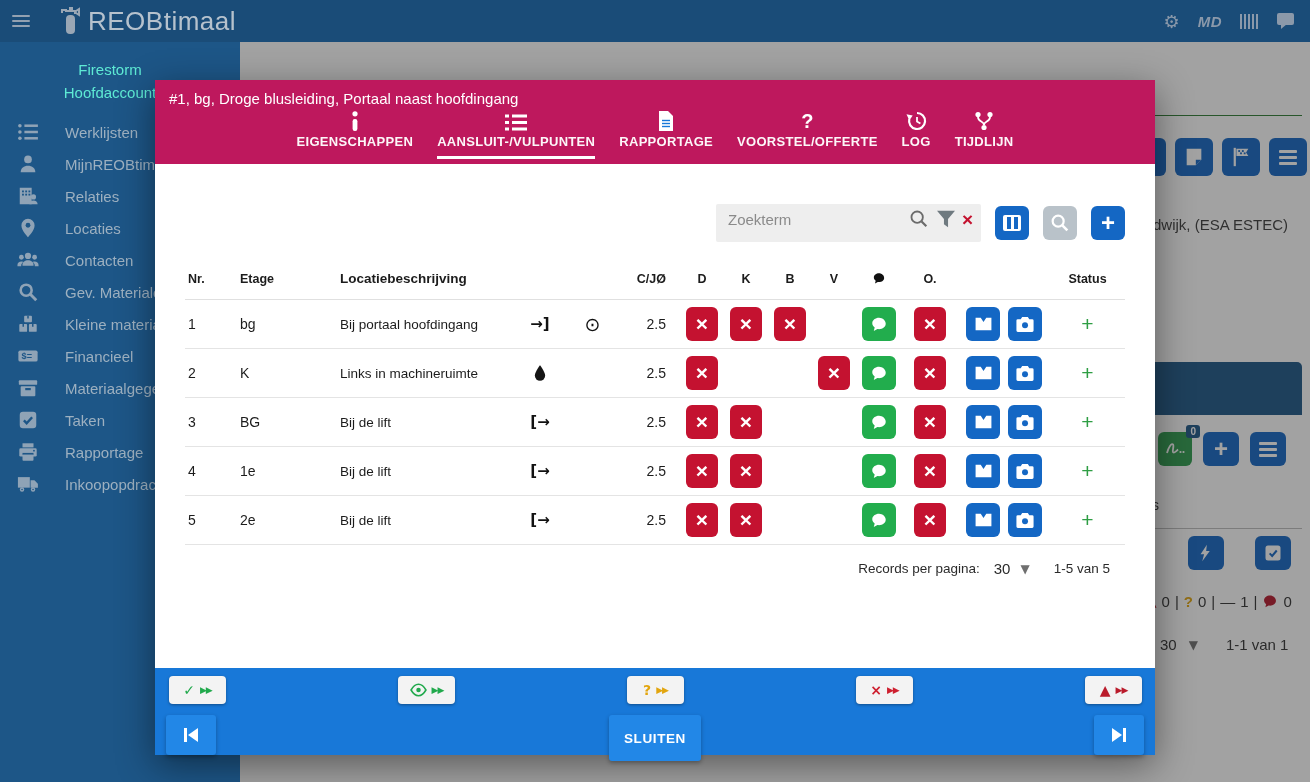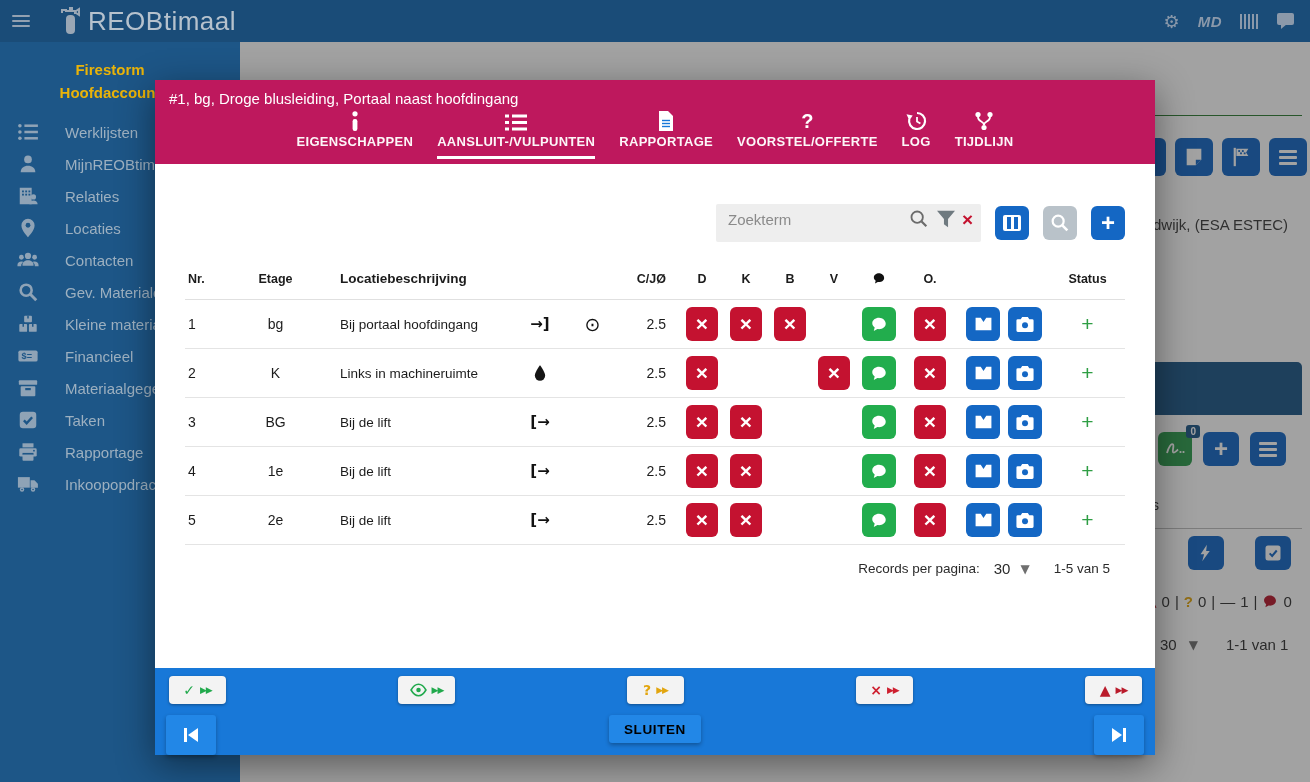--- a/index.html
+++ b/index.html
@@ -11,21 +11,21 @@
   .hamburger span { display:block; height:2px; background:#93a1b1; margin:3px 0; border-radius:1px; }
   .brand { display:flex; align-items:center; gap:6px; margin-left:28px; }
   .brand-text { color:#b6c2cd; font-size:26px; letter-spacing:.5px; }
   .topbar-right { position:absolute; right:14px; display:flex; align-items:center; gap:18px; color:#8b99aa; }
   .gear { font-size:18px; font-family:"DejaVu Sans",sans-serif; cursor:pointer; }
   .initials { font-style:italic; font-weight:700; font-size:15px; letter-spacing:.5px; }
   .barcode { width:19px; height:15px; background:repeating-linear-gradient(90deg,#8b99aa 0 2px,transparent 2px 4px); }
 
   
   .sidebar { position:absolute; left:0; top:42px; width:240px; height:740px; background:#1d5687; z-index:1; }
-  .account { width:220px; padding-top:16px; text-align:center; color:#eab308; font-size:15px; font-weight:700; line-height:23px; }
+  .account { width:220px; padding-top:16px; text-align:center; color:#5eead4; font-size:15px; font-weight:400; line-height:23px; }
   .nav { position:absolute; top:74px; left:0; right:0; }
   .nav-item { height:32px; display:flex; align-items:center; padding-left:16px; cursor:pointer; }
   .nav-item .nico { width:24px; display:flex; justify-content:center; }
   .nav-item .nlabel { margin-left:25px; color:#9db0c0; font-size:15px; white-space:nowrap; }
 
   
   .content { position:absolute; left:240px; top:42px; width:1070px; height:740px; background:#fff; z-index:2; }
   .green-line { position:absolute; top:73px; left:20px; right:8px; height:1px; background:#2e7d32; }
   .bg-toolbar { position:absolute; top:96px; left:888px; display:flex; gap:9px; }
   .sqbtn { width:38px; height:38px; border-radius:6px; background:#1467c4; display:flex; align-items:center; justify-content:center; cursor:pointer; }
@@ -68,21 +68,21 @@
   .tb-btn { width:34px; height:34px; border-radius:6px; display:flex; align-items:center; justify-content:center; cursor:pointer; }
   .tb-blue { background:#1467c4; }
   .tb-gray { background:#b9c2c9; }
   .cols-glyph { width:18px; height:16px; background:#fff; border-radius:2px; display:flex; justify-content:center; gap:3px; padding:2px 0; }
   .cols-glyph i { width:4px; background:#1467c4; }
 
   .tgrid { display:grid; grid-template-columns:55px 75px 200px 50px 55px 60px 44px 44px 44px 44px 46px 56px 92px 75px; align-items:center; }
   .thead { margin-top:16px; height:42px; border-bottom:1px solid #e0e0e0; font-size:12.5px; font-weight:700; color:#1c1c1c; }
   .trow { height:49px; border-bottom:1px solid #e4e4e4; font-size:14px; color:#1c1c1c; }
   .c-nr { padding-left:3px; }
-  .c-etage { text-align:center; padding-right:4px; }
+  .c-etage { text-align:left; padding-right:4px; }
   .c-loc { padding-left:25px; font-size:13.5px; }
   .c-cjo { text-align:right; padding-right:14px; }
   .c-c { display:flex; justify-content:center; align-items:center; }
   .c-docs { display:flex; justify-content:center; gap:8px; }
   .cg { font-weight:700; font-size:15px; color:#111; font-family:"DejaVu Sans",sans-serif; }
   .cg.target { font-size:19px; font-weight:400; }
   .tile { width:32px; height:34px; border-radius:6px; display:flex; align-items:center; justify-content:center; cursor:pointer; }
   .t-red { background:#c41230; }
   .t-red .x { color:#fff; font-size:21px; font-weight:700; line-height:1; margin-top:-2px; }
   .t-green { background:#22ad4d; width:34px; }
@@ -93,21 +93,21 @@
   .m-paging .caret { margin-left:10px; }
   .m-paging .rng { margin-left:24px; }
 
   .modal-footer { background:#1878d8; height:87px; flex:none; position:relative; }
   .quick-row { position:absolute; top:8px; left:14px; right:13px; display:flex; justify-content:space-between; }
   .qbtn { width:57px; height:28px; background:#f3f3f3; border:none; border-radius:4px; display:flex; align-items:center; justify-content:center; gap:5px; box-shadow:0 1px 3px rgba(0,0,0,.35); cursor:pointer; }
   .qbtn .g { font-size:14px; font-weight:700; font-family:"DejaVu Sans",sans-serif; line-height:1; }
   .qbtn .ff { font-size:9px; letter-spacing:-1px; font-family:"DejaVu Sans",sans-serif; }
   .navbtn { width:50px; height:40px; background:#2287e7; border:none; border-radius:3px; display:flex; align-items:center; justify-content:center; box-shadow:0 2px 4px rgba(0,0,0,.3); cursor:pointer; }
   .nav-row { position:absolute; top:47px; left:11px; right:11px; display:flex; justify-content:space-between; align-items:center; }
-  .close-btn { position:absolute; left:50%; transform:translateX(-50%); top:47px; width:92px; height:28px; background:#2287e7; border:none; border-radius:3px; color:#000000; font-size:13.5px; font-weight:700; letter-spacing:.6px; box-shadow:0 2px 4px rgba(0,0,0,.3); cursor:pointer; font-family:inherit; }
+  .close-btn { position:absolute; left:50%; transform:translateX(-50%); top:47px; width:92px; height:46px; background:#2287e7; border:none; border-radius:3px; color:#ffffff; font-size:13.5px; font-weight:700; letter-spacing:.6px; box-shadow:0 2px 4px rgba(0,0,0,.3); cursor:pointer; font-family:inherit; }
 </style>
 </head>
 <body>
 
 <header class="topbar">
   <div class="hamburger">
       <span></span>
       <span></span>
       <span></span>
     </div>

